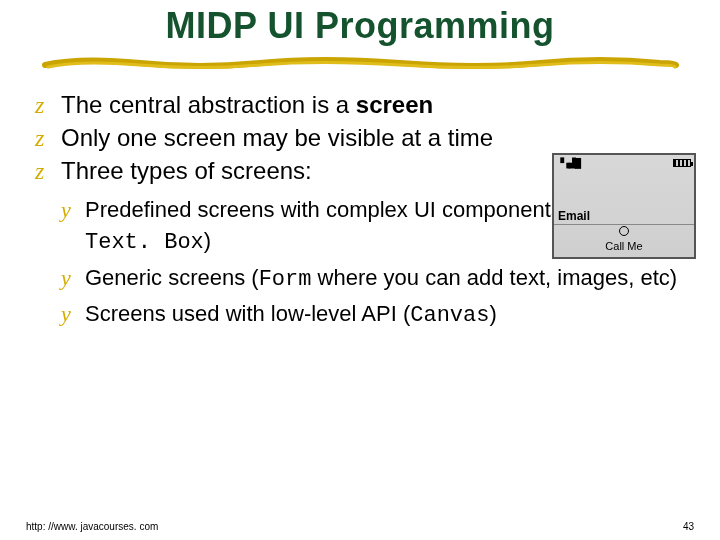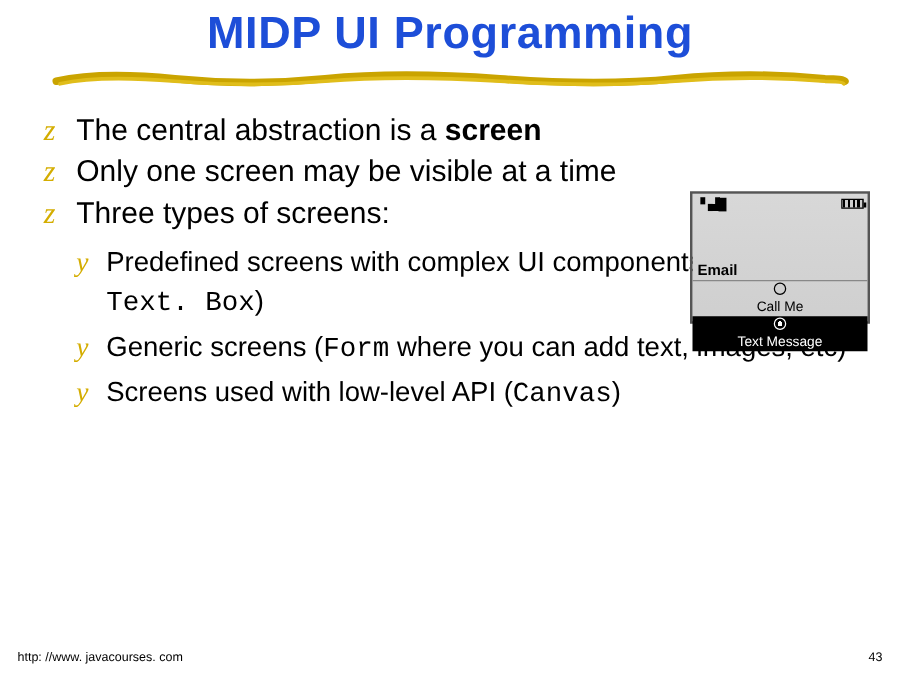--- a/index.html
+++ b/index.html
@@ -10,21 +10,21 @@
     font-family: Verdana, Geneva, sans-serif;
     position: relative;
     overflow: hidden;
   }
   .title {
     text-align: center;
     font-family: "Arial Black", "Arial Bold", Arial, sans-serif;
     font-weight: 900;
     font-size: 36px;
     line-height: 1.12;
-    color: #1d4ed8;
+    color: #14532d;
     padding: 6px 20px 0 20px;
     letter-spacing: 0.5px;
   }
   .rule {
     margin: 8px auto 18px auto;
     width: 640px;
     height: 18px;
     position: relative;
   }
   .rule svg { display:block; }
@@ -74,21 +74,21 @@
   }
   .code { font-family: "Courier New", Courier, monospace; }
   .footer {
     position: absolute;
     bottom: 8px;
     left: 0;
     width: 720px;
     display: flex;
     align-items: center;
     justify-content: space-between;
-    padding: 0 14px;
+    padding: 0 26px;
     font-size: 10px;
     color: #000;
   }
   .footer .center { position:absolute; left:50%; transform:translateX(-50%); }
   .footer .right { color: #000; }
   
   .phone {
     position: absolute;
     top: 153px;
     right: 24px;
@@ -175,23 +175,19 @@
   <div class="status">
     <span class="sig">▝▗▟█</span>
     <span class="batt"></span>
   </div>
   <div class="title2">Email</div>
   <div id="opts">
       <div class="opt">
         <span class="radio"></span>
         <span>Call Me</span>
       </div>
-      <div class="opt sel">
-        <span class="radio"></span>
-        <span>Text Message</span>
-      </div>
     </div>
 </div>
 
 <div class="footer">
   <span class="left">http: //www. javacourses. com</span>
   <span class="right">43</span>
 </div>
 
 </body></html>

